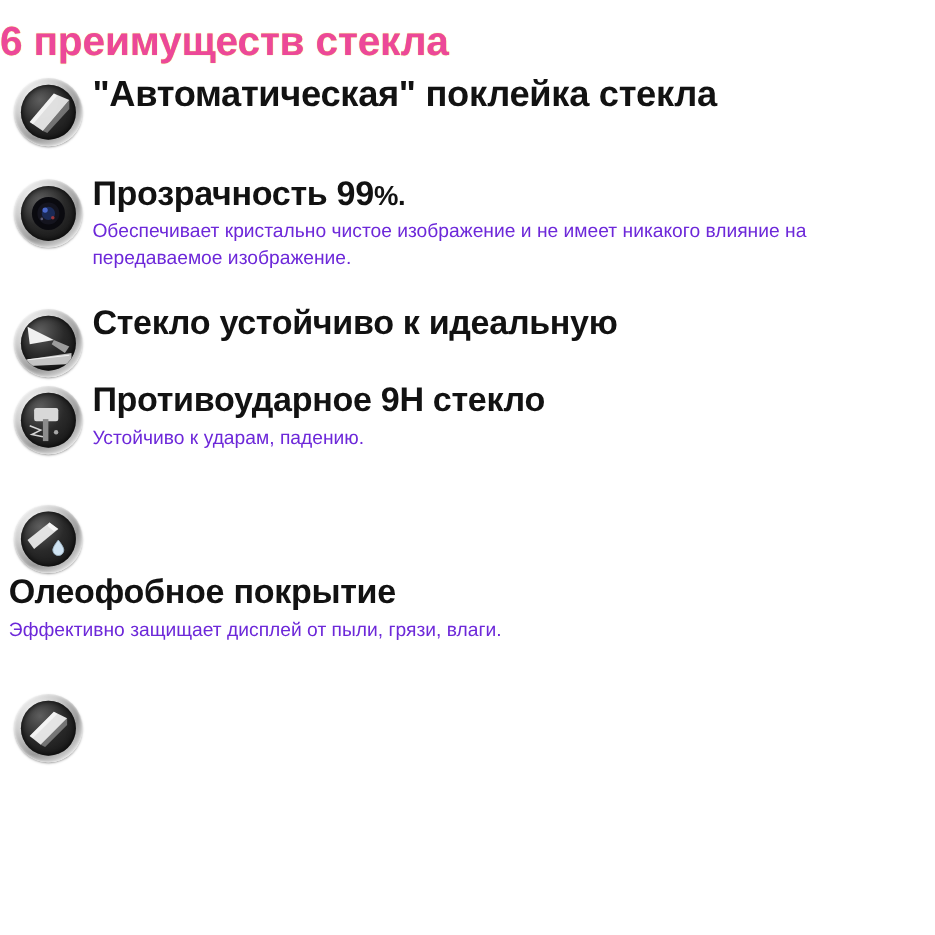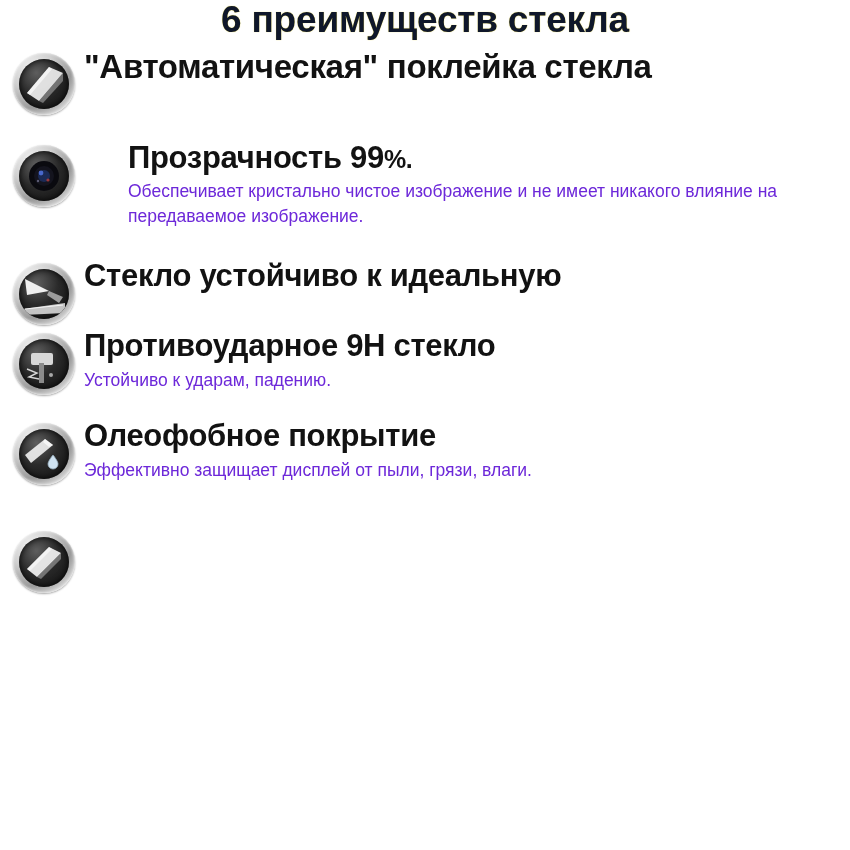--- a/index.html
+++ b/index.html
@@ -14,25 +14,25 @@
     overflow: hidden;
   }
   .page {
     position: relative;
     width: 850px;
     height: 850px;
     background: #ffffff;
     box-sizing: border-box;
   }
   .title {
-    text-align: center;
     font-size: 37px;
     font-weight: bold;
-    color: #0f172a;
+    color: #ec4899;
     letter-spacing: -0.2px;
+    padding-top: 18px;
     line-height: 1.1;
     text-shadow: 0 0 1px #e8d430;
   }
   .features {
     margin-top: 8px;
   }
   .feature {
     display: flex;
     align-items: flex-start;
     padding: 0 6px 0 6px;
@@ -92,24 +92,24 @@
     font-weight: bold;
   }
   .f-sub {
     font-size: 17.5px;
     color: #6d28d9;
     line-height: 1.42;
     margin: 4px 0 0 0;
     font-weight: 500;
   }
   .f1 { margin-top: 2px; }
-  .f2 { margin-top: 26px; gap: 44px; }
+  .f2 { margin-top: 26px; }
   .f3 { margin-top: 30px; }
   .f4 { }
-  .f5 { margin-top: 24px; }
+  .f5 { margin-top: 42px; flex-direction: column; }
   .f6 { margin-top: 42px; }
 </style>
 </head>
 <body>
 
 <div class="page">
 
   <div class="title">6 преимуществ стекла</div>
 
   <div class="features">

